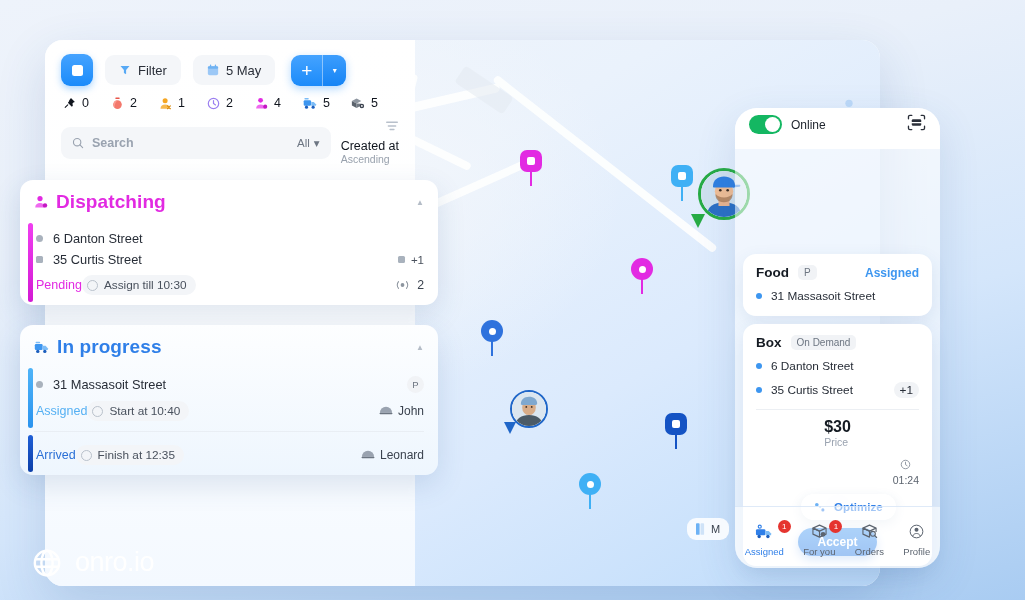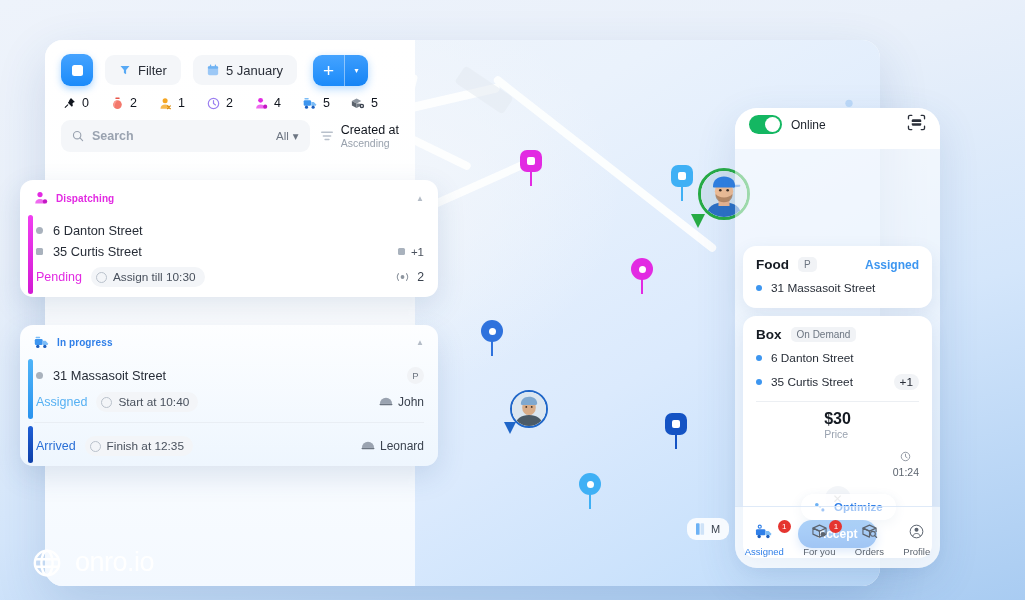--- a/index.html
+++ b/index.html
@@ -61,57 +61,57 @@
 
   #searchrow{ display:flex;align-items:center;gap:10px;padding:10px 16px 12px 16px;}
   #searchbox{
     flex:1;display:flex;align-items:center;height:32px;background:#f4f6f9;
     border-radius:9px;padding:0 11px;gap:8px;
   }
   #searchbox input{ flex:1;border:0;background:transparent;outline:none;font-size:12.5px;
     color:#2a2f39;font-family:inherit;font-weight:bold;}
   #searchbox input::placeholder{ color:#9aa3b0;}
   .all-sel{ display:flex;align-items:center;gap:4px;font-size:11.5px;color:#6d7683;cursor:pointer;}
-  #sortbtn{ display:flex;align-items:center;gap:7px;cursor:pointer;}
+  #sortbtn{ display:flex;align-items:flex-end;gap:7px;cursor:pointer;flex-direction:column;}
   .sort-t1{ font-size:12.5px;color:#10151e;line-height:1.15;}
   .sort-t2{ font-size:10.5px;color:#98a1ad;line-height:1.2;}
 
   
   .group-card{
     position:absolute;border-radius:13px;overflow:hidden;
     background:#fff;
   }
   #card-dispatching{ left:20px; top:180px; width:418px;
     box-shadow:0 10px 28px rgba(48,84,140,.15); }
   #card-inprogress{ left:20px; top:325px; width:418px;
     box-shadow:0 10px 28px rgba(48,84,140,.15);
     background:linear-gradient(180deg,#fdfeff 0%,#eef6fe 100%);}
 
   .group-head{ display:flex;align-items:center;gap:8px;padding:11px 14px 7px 14px;}
-  .group-title{ font-size:10px;font-weight:bold;letter-spacing:.1px;}
+  .group-title{ font-size:19px;font-weight:bold;letter-spacing:.1px;}
   .group-caret{ margin-left:auto;font-size:8px;color:#b4bcc7;cursor:pointer;}
   .t-dispatching{ color:#e22ae2;}
   .t-inprogress{ color:#2f7fe8;}
 
   .order-row{ position:relative; padding:8px 14px 10px 16px; }
   .order-row .bar{ position:absolute;left:8px;top:3px;bottom:3px;width:5px;border-radius:3px;}
   .bar-magenta{ background:linear-gradient(180deg,#f03ff0,#d319d3);}
   .bar-lblue{ background:linear-gradient(180deg,#4fb4f8,#2a93ee);}
   .bar-dblue{ background:linear-gradient(180deg,#1f5fd6,#0d3fa8);}
 
   .addr{ display:flex;align-items:center;gap:10px;padding:3px 0;}
   .addr .dotmark{ width:7px;height:7px;background:#a9b2bd;flex:none;}
   .dot-round{ border-radius:50%;}
   .dot-square{ border-radius:1.5px;}
   .addr-txt{ font-size:12.8px;color:#272d37;}
   .addr-right{ margin-left:auto;display:flex;align-items:center;gap:6px;}
   .plusone{ font-size:11.5px;color:#4a525e;}
   .pd-badge{ width:17px;height:17px;border-radius:50%;background:#f1f3f6;color:#6c7581;
     font-size:9.5px;display:flex;align-items:center;justify-content:center;}
-  .meta{ display:flex;align-items:center;gap:9px;padding-top:5px;}
+  .meta{ display:flex;align-items:center;padding-top:5px;}
   .state{ font-size:12.5px;}
   .s-pending{ color:#e22ae2;}
   .s-assigned{ color:#55b0f3;}
   .s-arrived{ color:#2a6fd6;}
   .chip{ display:flex;align-items:center;gap:6px;background:#f3f5f8;border-radius:11px;
     padding:3px 9px 3px 5px;font-size:11.8px;color:#49515d;}
   .chip .cl{ width:11px;height:11px;border-radius:50%;border:1.4px solid #b9c1cb;flex:none;}
   .meta-right{ margin-left:auto;display:flex;align-items:center;gap:6px;font-size:12.3px;color:#3b434f;}
   .driver-ic{ width:14px;height:11px;flex:none;}
   .sig{ display:flex;align-items:center;gap:5px;font-size:12px;color:#3b434f;}
@@ -127,21 +127,21 @@
     padding:9px 14px 2px 14px;}
   #ph-time{ font-size:10.5px;font-weight:bold;color:#141a22;}
   #ph-icons{ display:flex;align-items:center;gap:4px;}
   #phone-top{ background:#fff;border-radius:22px 22px 0 0;padding-bottom:10px;}
   #online-row{ display:flex;align-items:center;gap:9px;padding:6px 14px 4px 14px;}
   .toggle{ width:33px;height:19px;border-radius:11px;background:#14b762;position:relative;cursor:pointer;}
   .toggle b{ position:absolute;right:2px;top:2px;width:15px;height:15px;border-radius:50%;background:#fff;}
   #online-lbl{ font-size:12px;color:#1d232c;}
   #scan-icon{ margin-left:auto;cursor:pointer;}
 
-  .ph-card{ background:#fff;border-radius:13px;margin:8px 8px;
+  .ph-card{ background:#fff;border-radius:13px;margin:16px 8px;
     box-shadow:0 6px 18px rgba(50,90,150,.10);}
   #card-food{ position:absolute;left:0;right:0;top:130px;padding:11px 13px 13px 13px;}
   #card-box{ position:absolute;left:0;right:0;top:200px;padding:11px 13px 10px 13px;}
   .ph-head{ display:flex;align-items:center;gap:9px;}
   .ph-type{ font-size:13.5px;font-weight:bold;color:#141a22;}
   .ph-tag{ background:#f1f3f6;border-radius:5px;padding:2px 6px;font-size:10px;color:#6c7581;}
   .ph-status{ margin-left:auto;font-size:12px;font-weight:bold;color:#3d96f0;}
   .ph-addr{ display:flex;align-items:center;gap:9px;padding-top:9px;}
   .ph-addr .bd{ width:6px;height:6px;border-radius:50%;background:#3d96f0;flex:none;}
   .ph-addr span{ font-size:11.8px;color:#272d37;}
@@ -236,21 +236,21 @@
         <span>Filter</span>
       </div>
 
       <div class="pill">
         <svg width="12" height="12" viewBox="0 0 14 14">
           <rect x="1" y="2.6" width="12" height="10.4" rx="2" fill="#9cc8f6"></rect>
           <rect x="1" y="2.6" width="12" height="3" rx="1.4" fill="#6fb2f2"></rect>
           <rect x="3.4" y="0.6" width="1.5" height="3" rx=".7" fill="#6fb2f2"></rect>
           <rect x="9.1" y="0.6" width="1.5" height="3" rx=".7" fill="#6fb2f2"></rect>
         </svg>
-        <span>5 January</span>
+        <span>5 May</span>
       </div>
 
       <div class="add-group">
         <div class="add-main">+</div>
         <div class="add-caret">▾</div>
       </div>
     </div>
 
     <div id="stats">
       <div class="stat">

